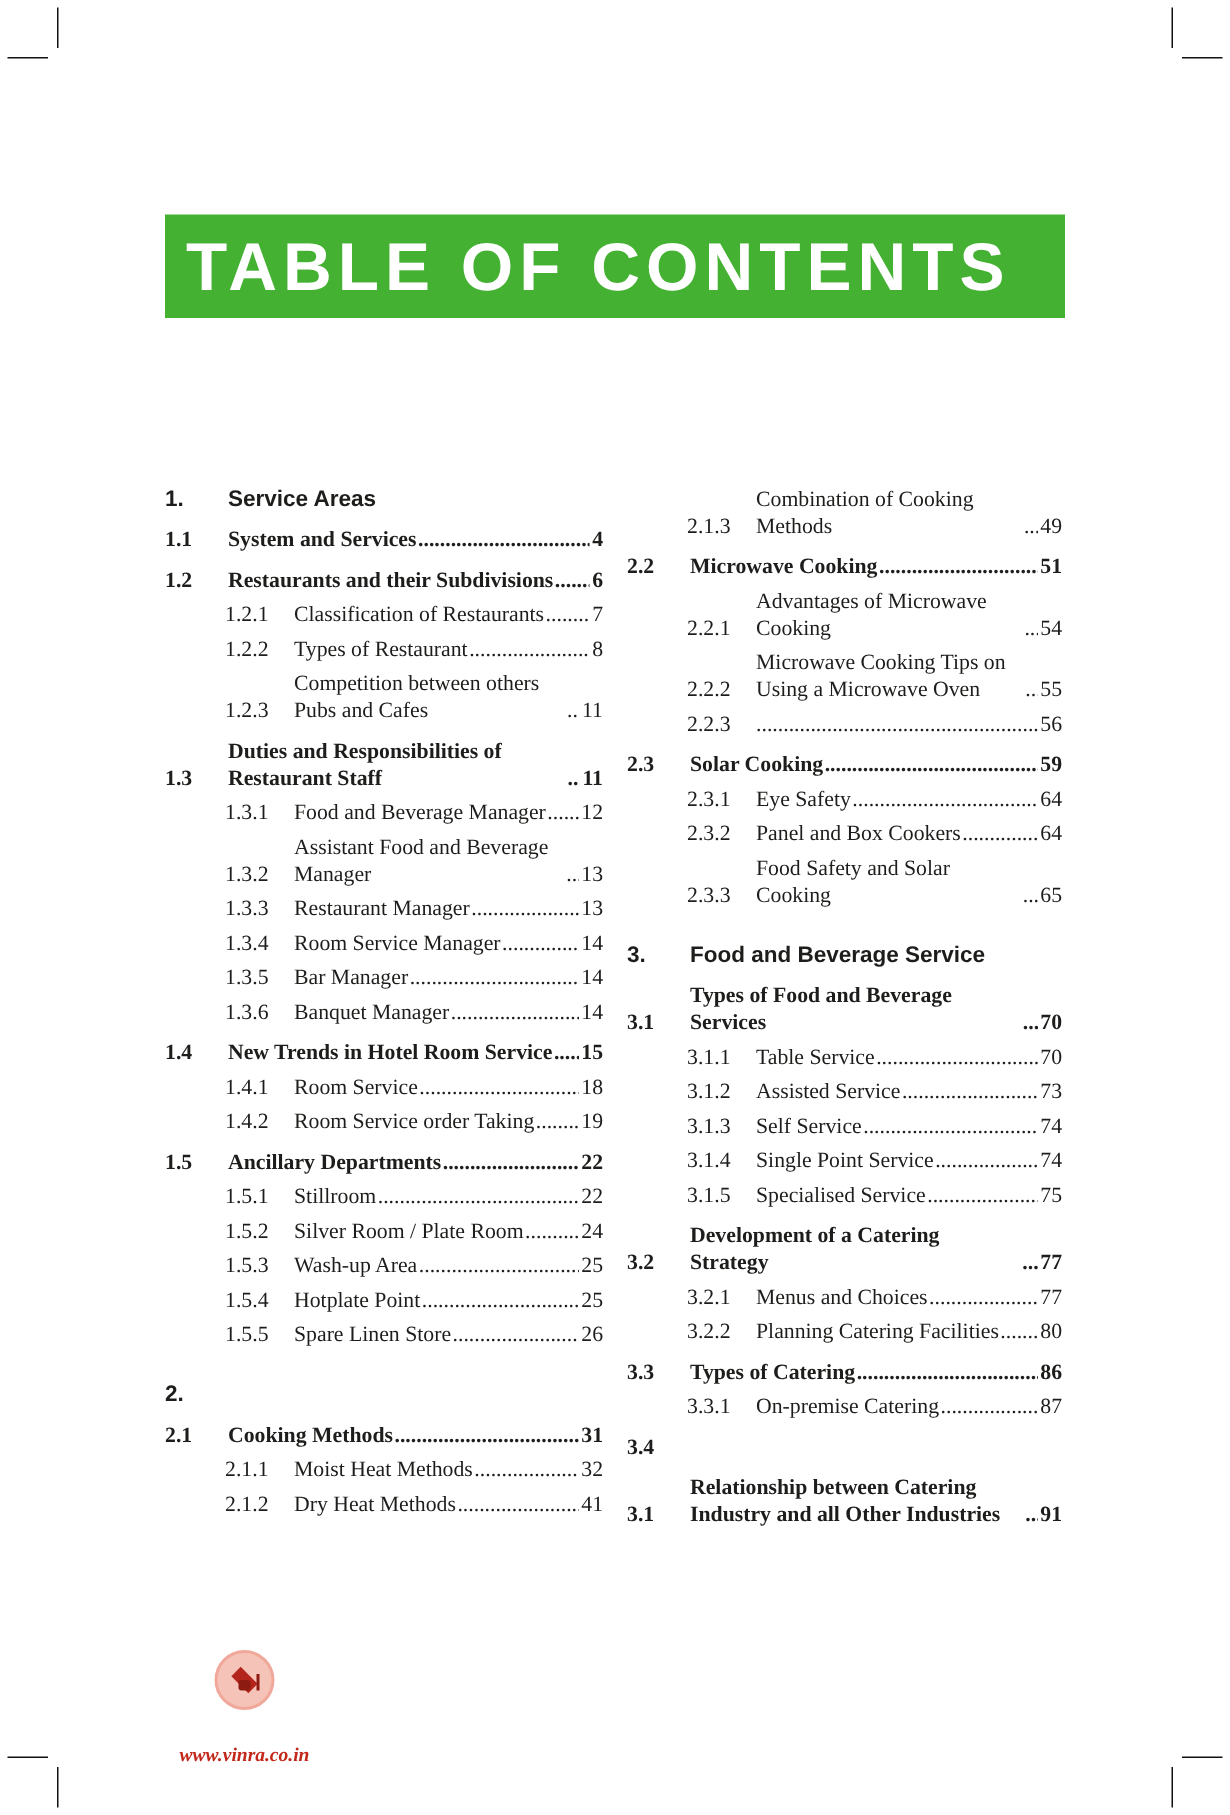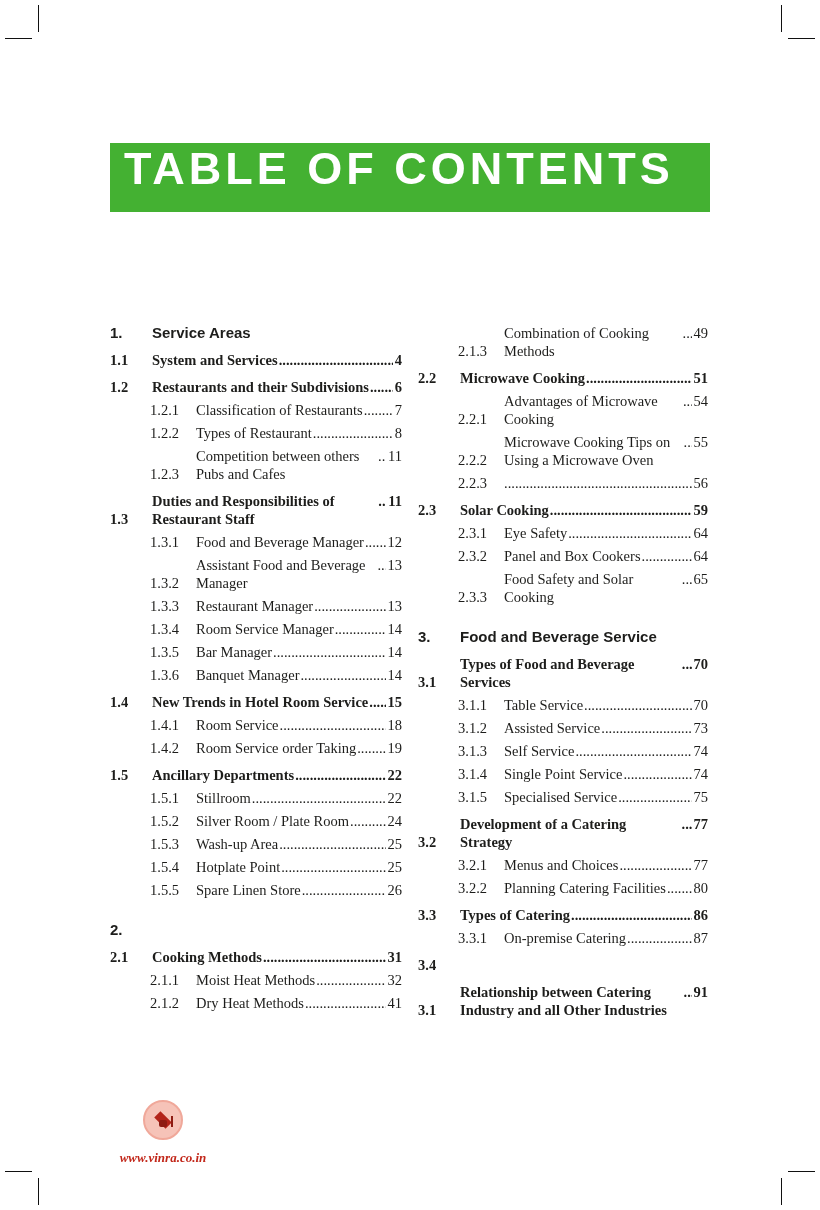--- a/index.html
+++ b/index.html
@@ -12,21 +12,21 @@
     overflow:hidden;
   }
 
   
   .crop { position:absolute; background:#111; }
 
   
   .banner {
     position:absolute; left:110px; top:143px;
     width:600px; height:69px;
-    display:flex; align-items:flex-start;
+    display:flex; align-items:center;
     padding-left:14px; box-sizing:border-box;
   }
   .banner h1 {
     margin:0;
     font-family:"Liberation Sans", sans-serif;
     font-weight:bold;
     font-size:45px;
     letter-spacing:4px;
     color:#ffffff;
     white-space:nowrap;
@@ -35,21 +35,21 @@
   
   .col {
     position:absolute; top:324px;
     font-size:14.5px; line-height:18px;
   }
   .col-left  { left:110px; width:292px; }
   .col-right { left:418px; width:290px; }
 
   .entry { display:flex; align-items:flex-end; }
   .entry .num { flex:0 0 42px; }
-  .entry .content { flex:1 1 auto; display:flex; min-width:0; }
+  .entry .content { flex:1 1 auto; display:flex; align-items:flex-end; min-width:0; }
   .entry .t { flex:0 1 auto; padding-right:1px; }
   .entry .leader {
     flex:1 1 10px; min-width:8px;
     overflow:hidden; white-space:nowrap;
   }
   .entry .leader::after {
     content:"........................................................................................................................................................";
   }
   .entry .pg { flex:0 0 auto; padding-left:2px; }
 
@@ -83,21 +83,21 @@
     width:8px; height:7px;
     background:#8e1b12;
     border-radius:2px;
   }
   .tassel {
     position:absolute; left:26px; top:14px;
     width:1.5px; height:11px;
     background:#8e1b12;
   }
   .website {
-    margin-top:10px;
+    margin-top:22px;
     font-family:"Liberation Serif", serif;
     font-style:italic; font-weight:bold;
     font-size:13px;
     white-space:nowrap;
   }
 </style>
 </head>
 <body>
 
 <div class="page">

